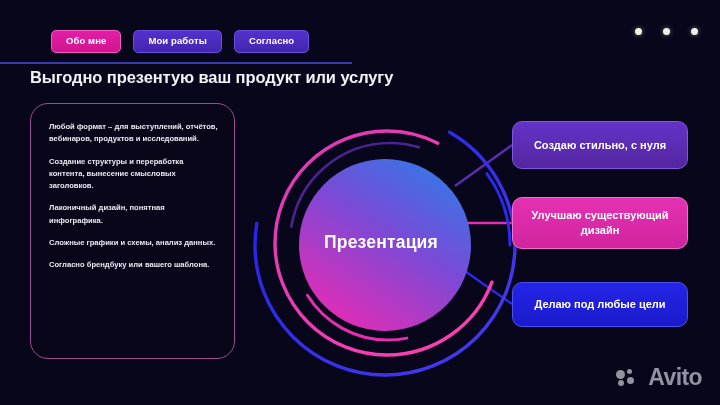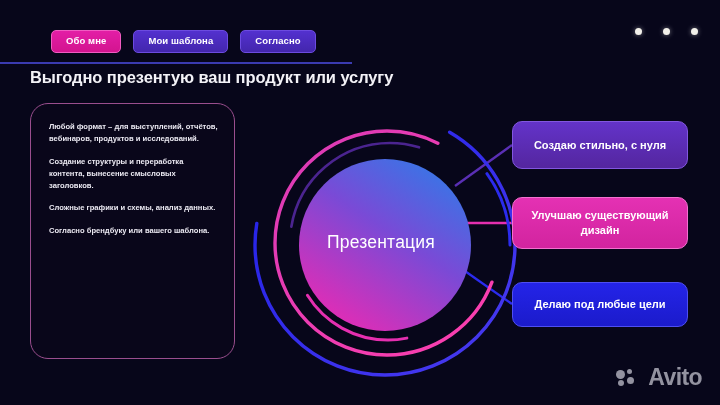--- a/index.html
+++ b/index.html
@@ -116,21 +116,21 @@
     width:290px; height:290px;
     display:flex;
     align-items:center;
     justify-content:center;
     z-index:8;
     pointer-events:none;
   }
   .core-label span {
     font-size:17.5px;
     color:#ffffff;
-    font-weight:400;
+    font-weight:700;
     letter-spacing:.2px;
     transform:translate(-4px,2px);
   }
 
   
   .connectors {
     position:absolute;
     left:0; top:0;
     width:720px; height:405px;
     z-index:5;
@@ -195,39 +195,40 @@
 </head>
 <body>
 
 <div class="slide">
 
   <div class="nav">
     <div class="nav-btn pink">
       <span>Обо мне</span>
     </div>
     <div class="nav-btn purple">
-      <span>Мои шаблона</span>
+      <span>Мои работы</span>
     </div>
     <div class="nav-btn purple">
       <span>Согласно</span>
     </div>
   </div>
 
   <div class="dots">
     <span class="dot"></span>
     <span class="dot"></span>
     <span class="dot"></span>
   </div>
 
   <div class="divider"></div>
   <div class="title">Выгодно презентую ваш продукт или услугу</div>
 
   <div class="card">
     <p>Любой формат – для выступлений, отчётов, вебинаров,  продуктов и исследований.</p>
     <p>Создание структуры и переработка контента, вынесение смысловых заголовков.</p>
+    <p>Лаконичный дизайн, понятная инфографика.</p>
     <p>Сложные графики и  схемы, анализ данных.</p>
     <p>Согласно брендбуку или вашего шаблона.</p>
   </div>
 
   <svg class="connectors" viewBox="0 0 720 405">
     <line x1="455" y1="186" x2="512" y2="145" stroke="#5a2fb5" stroke-width="2.4"></line>
     <line x1="455" y1="223" x2="512" y2="223" stroke="#e52fb0" stroke-width="2.4"></line>
     <line x1="452" y1="262" x2="512" y2="304" stroke="#2b2bee" stroke-width="2.4"></line>
   </svg>
 

